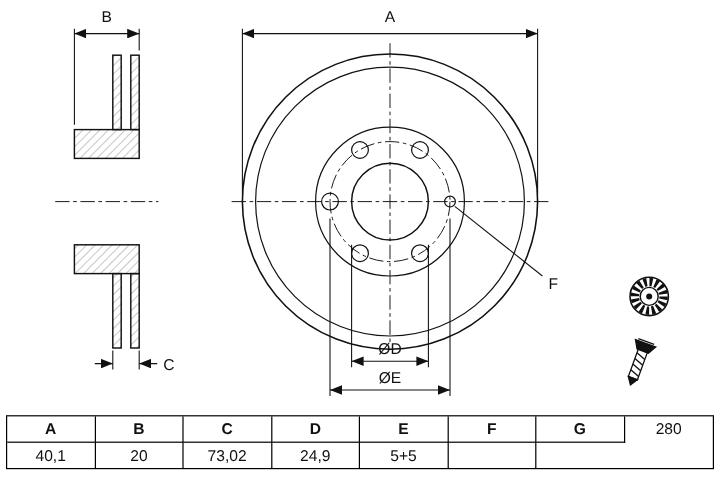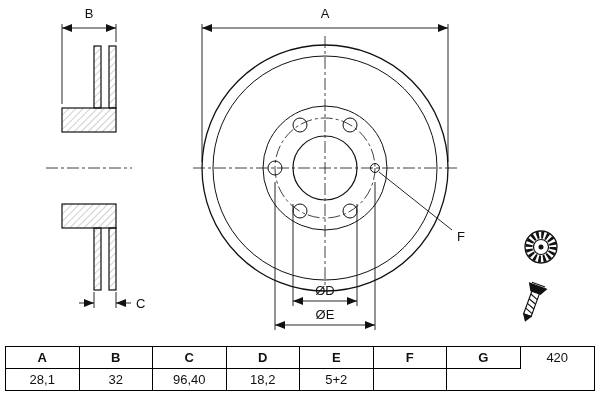--- a/index.html
+++ b/index.html
@@ -120,22 +120,22 @@
   </svg>
 
   <div class="dim-table">
     <div class="hc">A</div>
     <div class="hc">B</div>
     <div class="hc">C</div>
     <div class="hc">D</div>
     <div class="hc">E</div>
     <div class="hc">F</div>
     <div class="hc">G</div>
-    <div>420</div>
-    <div>28,1</div>
-    <div>32</div>
-    <div>96,40</div>
-    <div>18,2</div>
-    <div>5+2</div>
+    <div>280</div>
+    <div>40,1</div>
+    <div>20</div>
+    <div>73,02</div>
+    <div>24,9</div>
+    <div>5+5</div>
     <div></div>
   </div>
 
 </div>
 
 </body></html>

